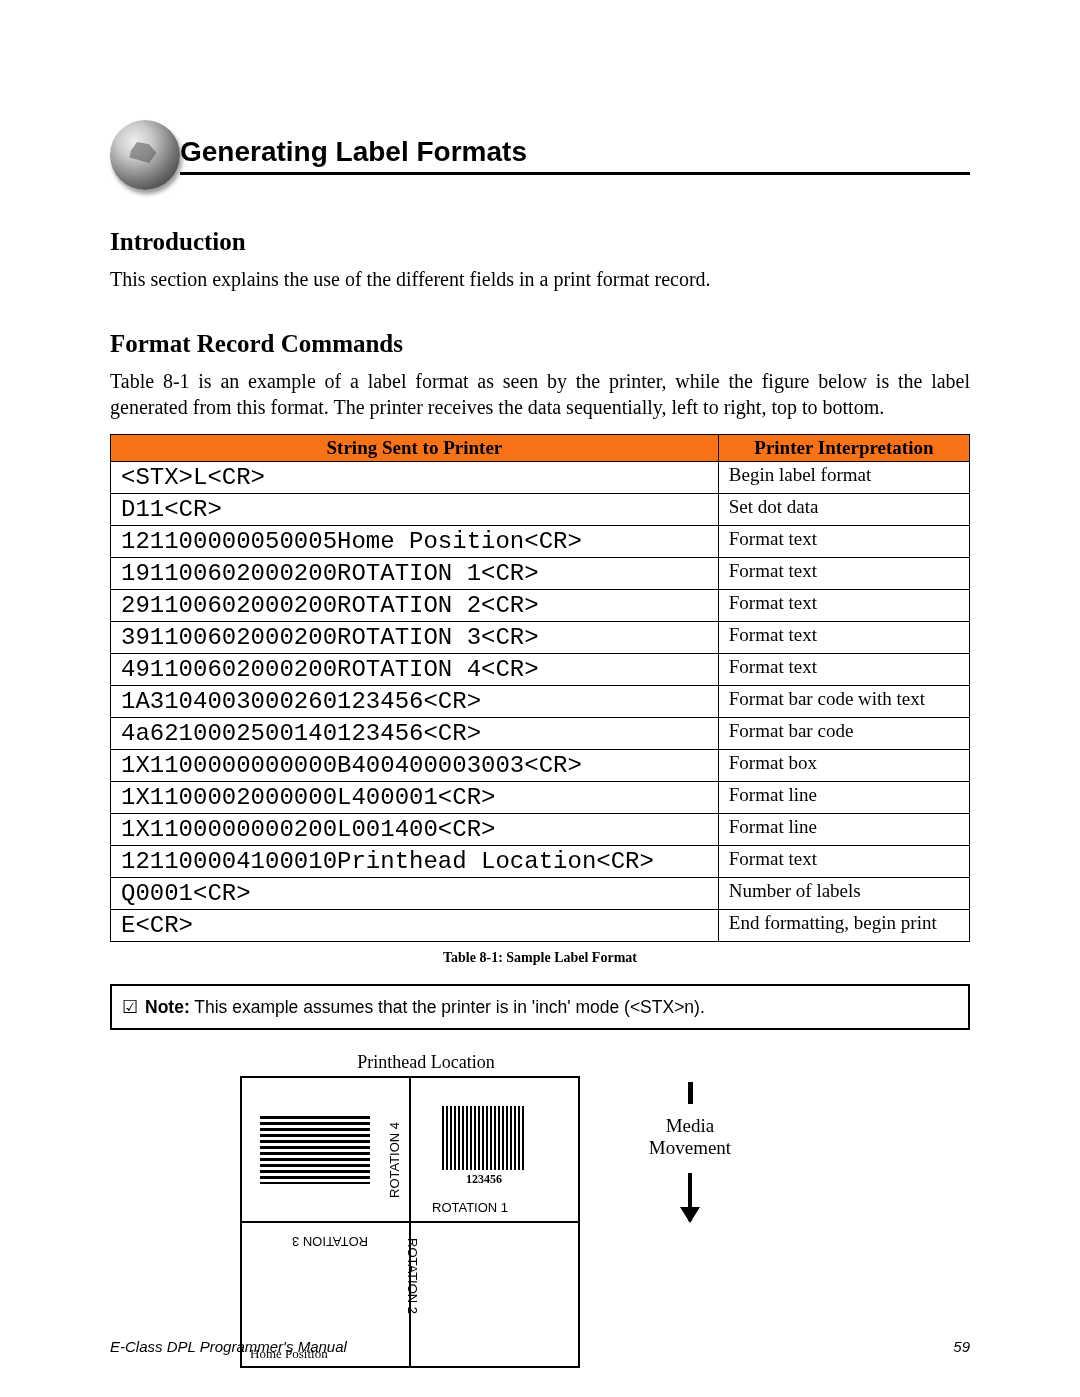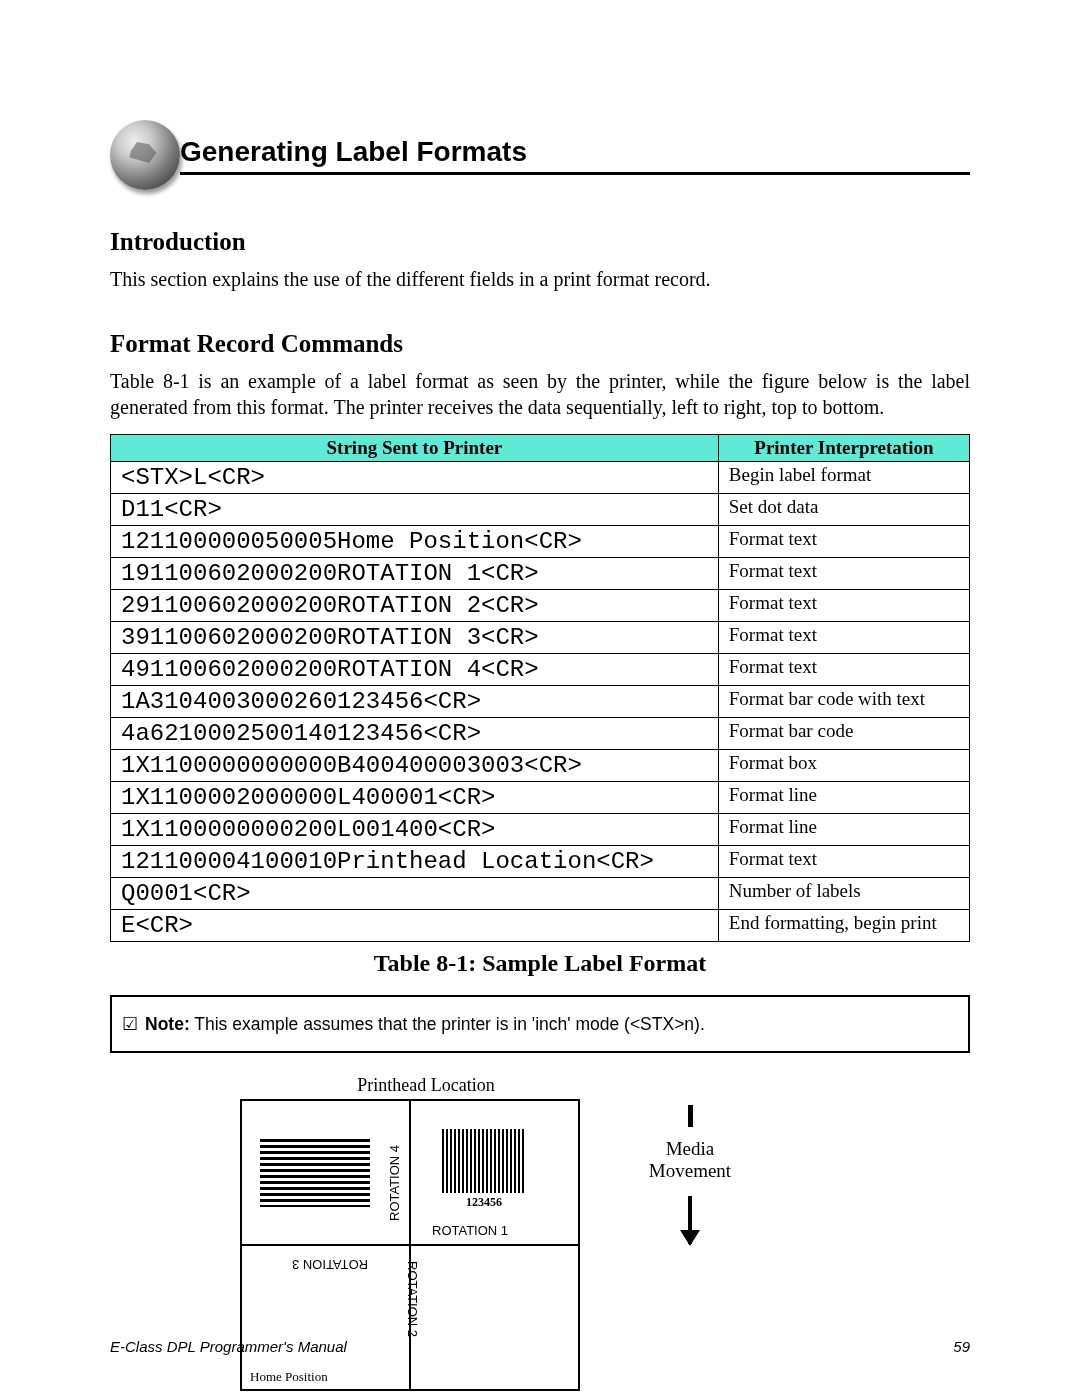--- a/index.html
+++ b/index.html
@@ -72,37 +72,37 @@
     width: 100%;
     margin-top: 14px;
     font-size: 19px;
   }
   table.cmd th, table.cmd td {
     border: 1.5px solid #000;
     padding: 2px 10px;
     vertical-align: top;
   }
   table.cmd th {
-    background: #5eead4;
+    background: #f97316;
     font-weight: bold;
   }
   table.cmd td.mono {
     font-family: "Courier New", Courier, monospace;
     font-size: 24px;
     white-space: pre;
   }
   .table-caption {
     text-align: center;
     font-weight: bold;
-    font-size: 24px;
+    font-size: 14px;
     margin: 8px 0 18px 0;
   }
   .note-box {
     border: 2.5px solid #000;
-    padding: 16px 10px;
+    padding: 10px 10px;
     font-family: Arial, Helvetica, sans-serif;
     font-size: 17.5px;
   }
   .note-box .check {
     font-size: 18px;
     margin-right: 2px;
   }
   .note-box b {
     font-weight: bold;
   }

